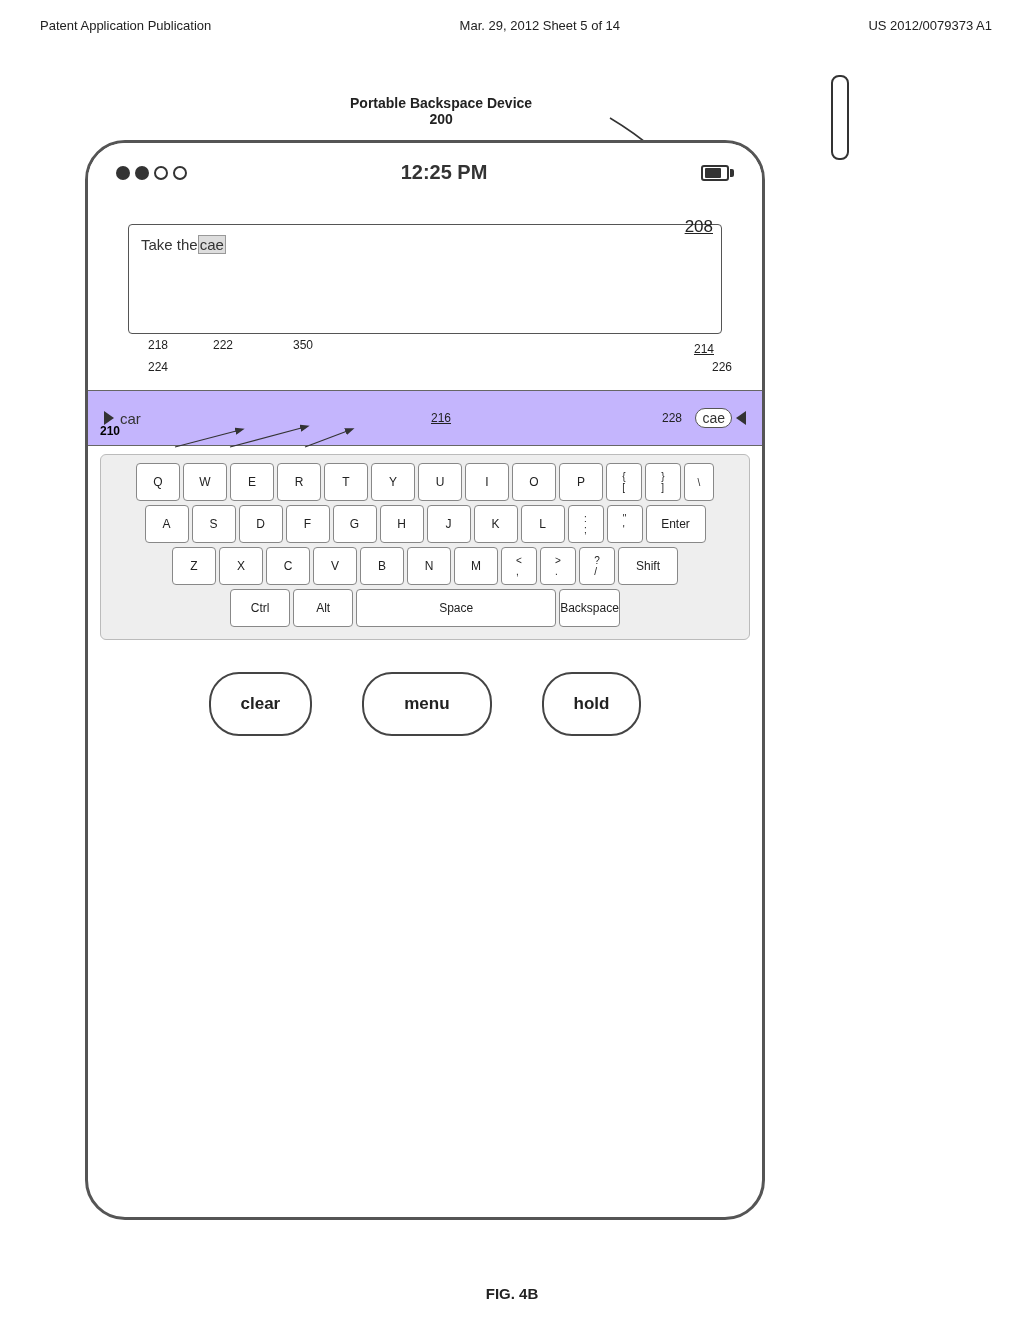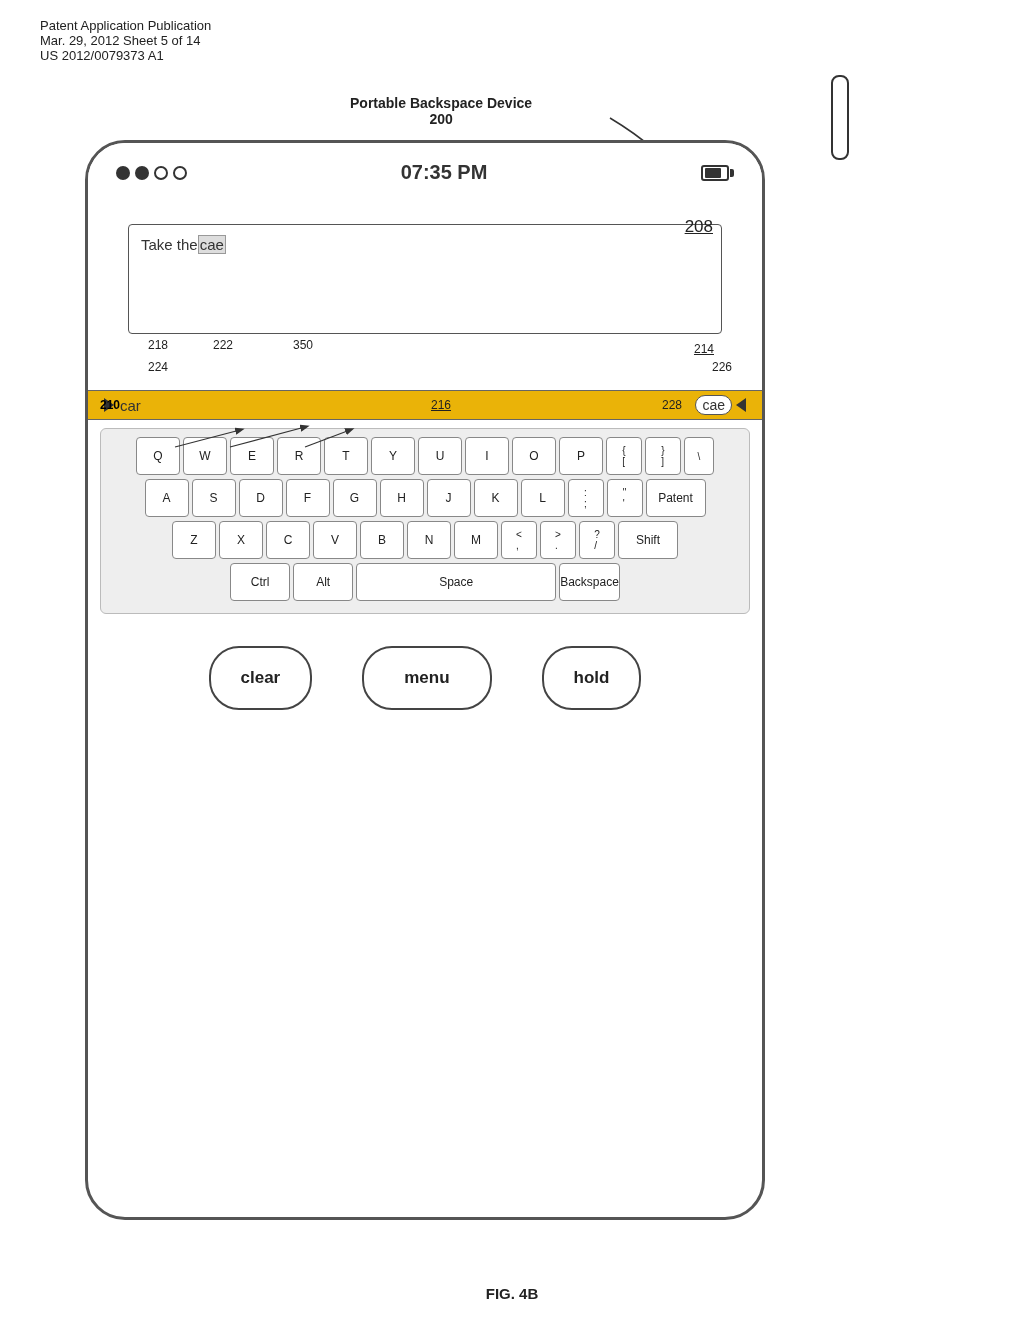--- a/index.html
+++ b/index.html
@@ -10,24 +10,23 @@
       height: 1320px;
       overflow: hidden;
       position: relative;
     }
 
     
     .patent-header {
       display: flex;
       justify-content: space-between;
       align-items: flex-start;
-      padding: 18px 44px 10px 40px;
+      padding: 18px 32px 10px 40px;
       font-size: 13px;
       color: #222;
-      flex-direction: column;
     }
 
     
     .device-label-area {
       text-align: center;
       margin-top: 10px;
       font-size: 14px;
       font-weight: bold;
       color: #222;
       position: absolute;
@@ -157,27 +156,27 @@
       position: absolute;
       font-size: 12px;
       color: #222;
     }
 
     
     .suggestion-bar {
       display: flex;
       justify-content: space-between;
       align-items: center;
-      padding: 4px 16px;
+      padding: 17px 16px;
       margin: 28px 0 0 0;
       border-top: 1.5px solid #666;
       border-bottom: 1.5px solid #666;
       font-size: 15px;
       color: #333;
-      background: #eab308;
+      background: #c4b5fd;
       position: relative;
     }
     .suggestion-left {
       display: flex;
       align-items: center;
       gap: 6px;
     }
     .triangle-right {
       width: 0;
       height: 0;
@@ -313,21 +312,21 @@
 
 <div class="device-outline">
 
   <div class="status-bar">
     <div class="signal-dots">
       <div class="dot filled"></div>
       <div class="dot filled"></div>
       <div class="dot empty"></div>
       <div class="dot empty"></div>
     </div>
-    <div class="time-display">07:35 PM</div>
+    <div class="time-display">12:25 PM</div>
     <div class="battery-icon">
       <div class="battery-body">
         <div class="battery-fill"></div>
       </div>
       <div class="battery-tip"></div>
     </div>
   </div>
 
   <div style="position:relative; margin: 20px 20px 0 20px;">
     <div class="text-area-section">
@@ -387,21 +386,21 @@
       <div class="key">S</div>
       <div class="key">D</div>
       <div class="key">F</div>
       <div class="key">G</div>
       <div class="key">H</div>
       <div class="key">J</div>
       <div class="key">K</div>
       <div class="key">L</div>
       <div class="key symbol-key" style="font-size:10px;min-width:36px;">:<br>;</div>
       <div class="key symbol-key" style="font-size:10px;min-width:36px;">"<br>'</div>
-      <div class="key wide">Patent</div>
+      <div class="key wide">Enter</div>
     </div>
 
     <div class="keyboard-row">
       <div class="key">Z</div>
       <div class="key">X</div>
       <div class="key">C</div>
       <div class="key">V</div>
       <div class="key">B</div>
       <div class="key">N</div>
       <div class="key">M</div>

